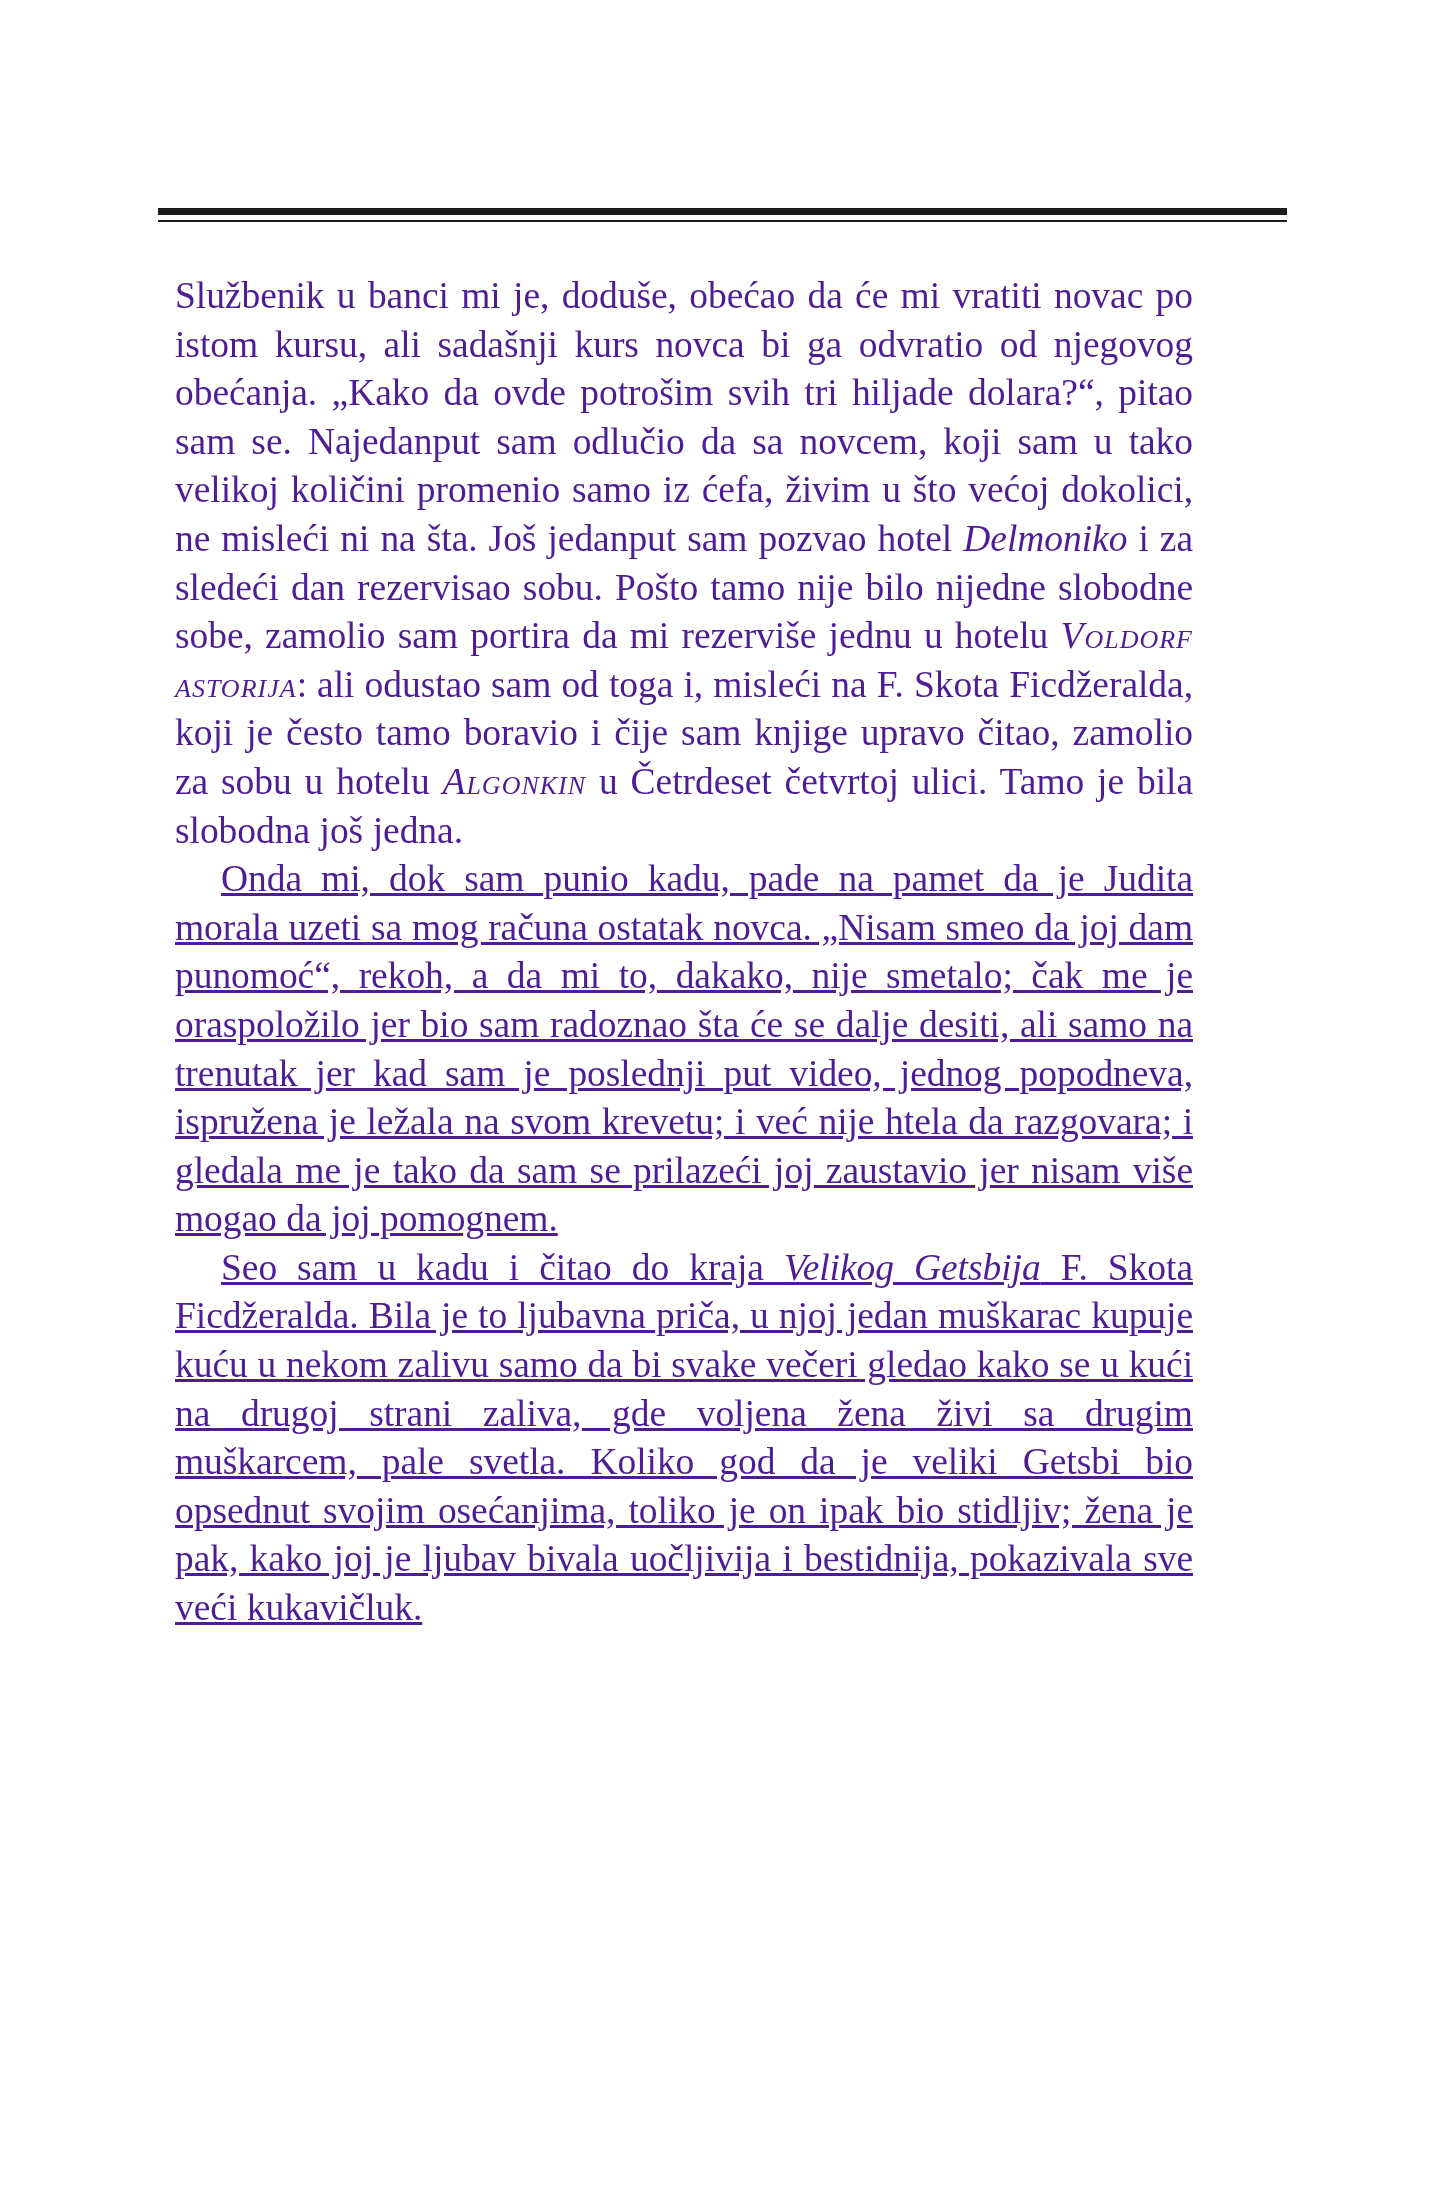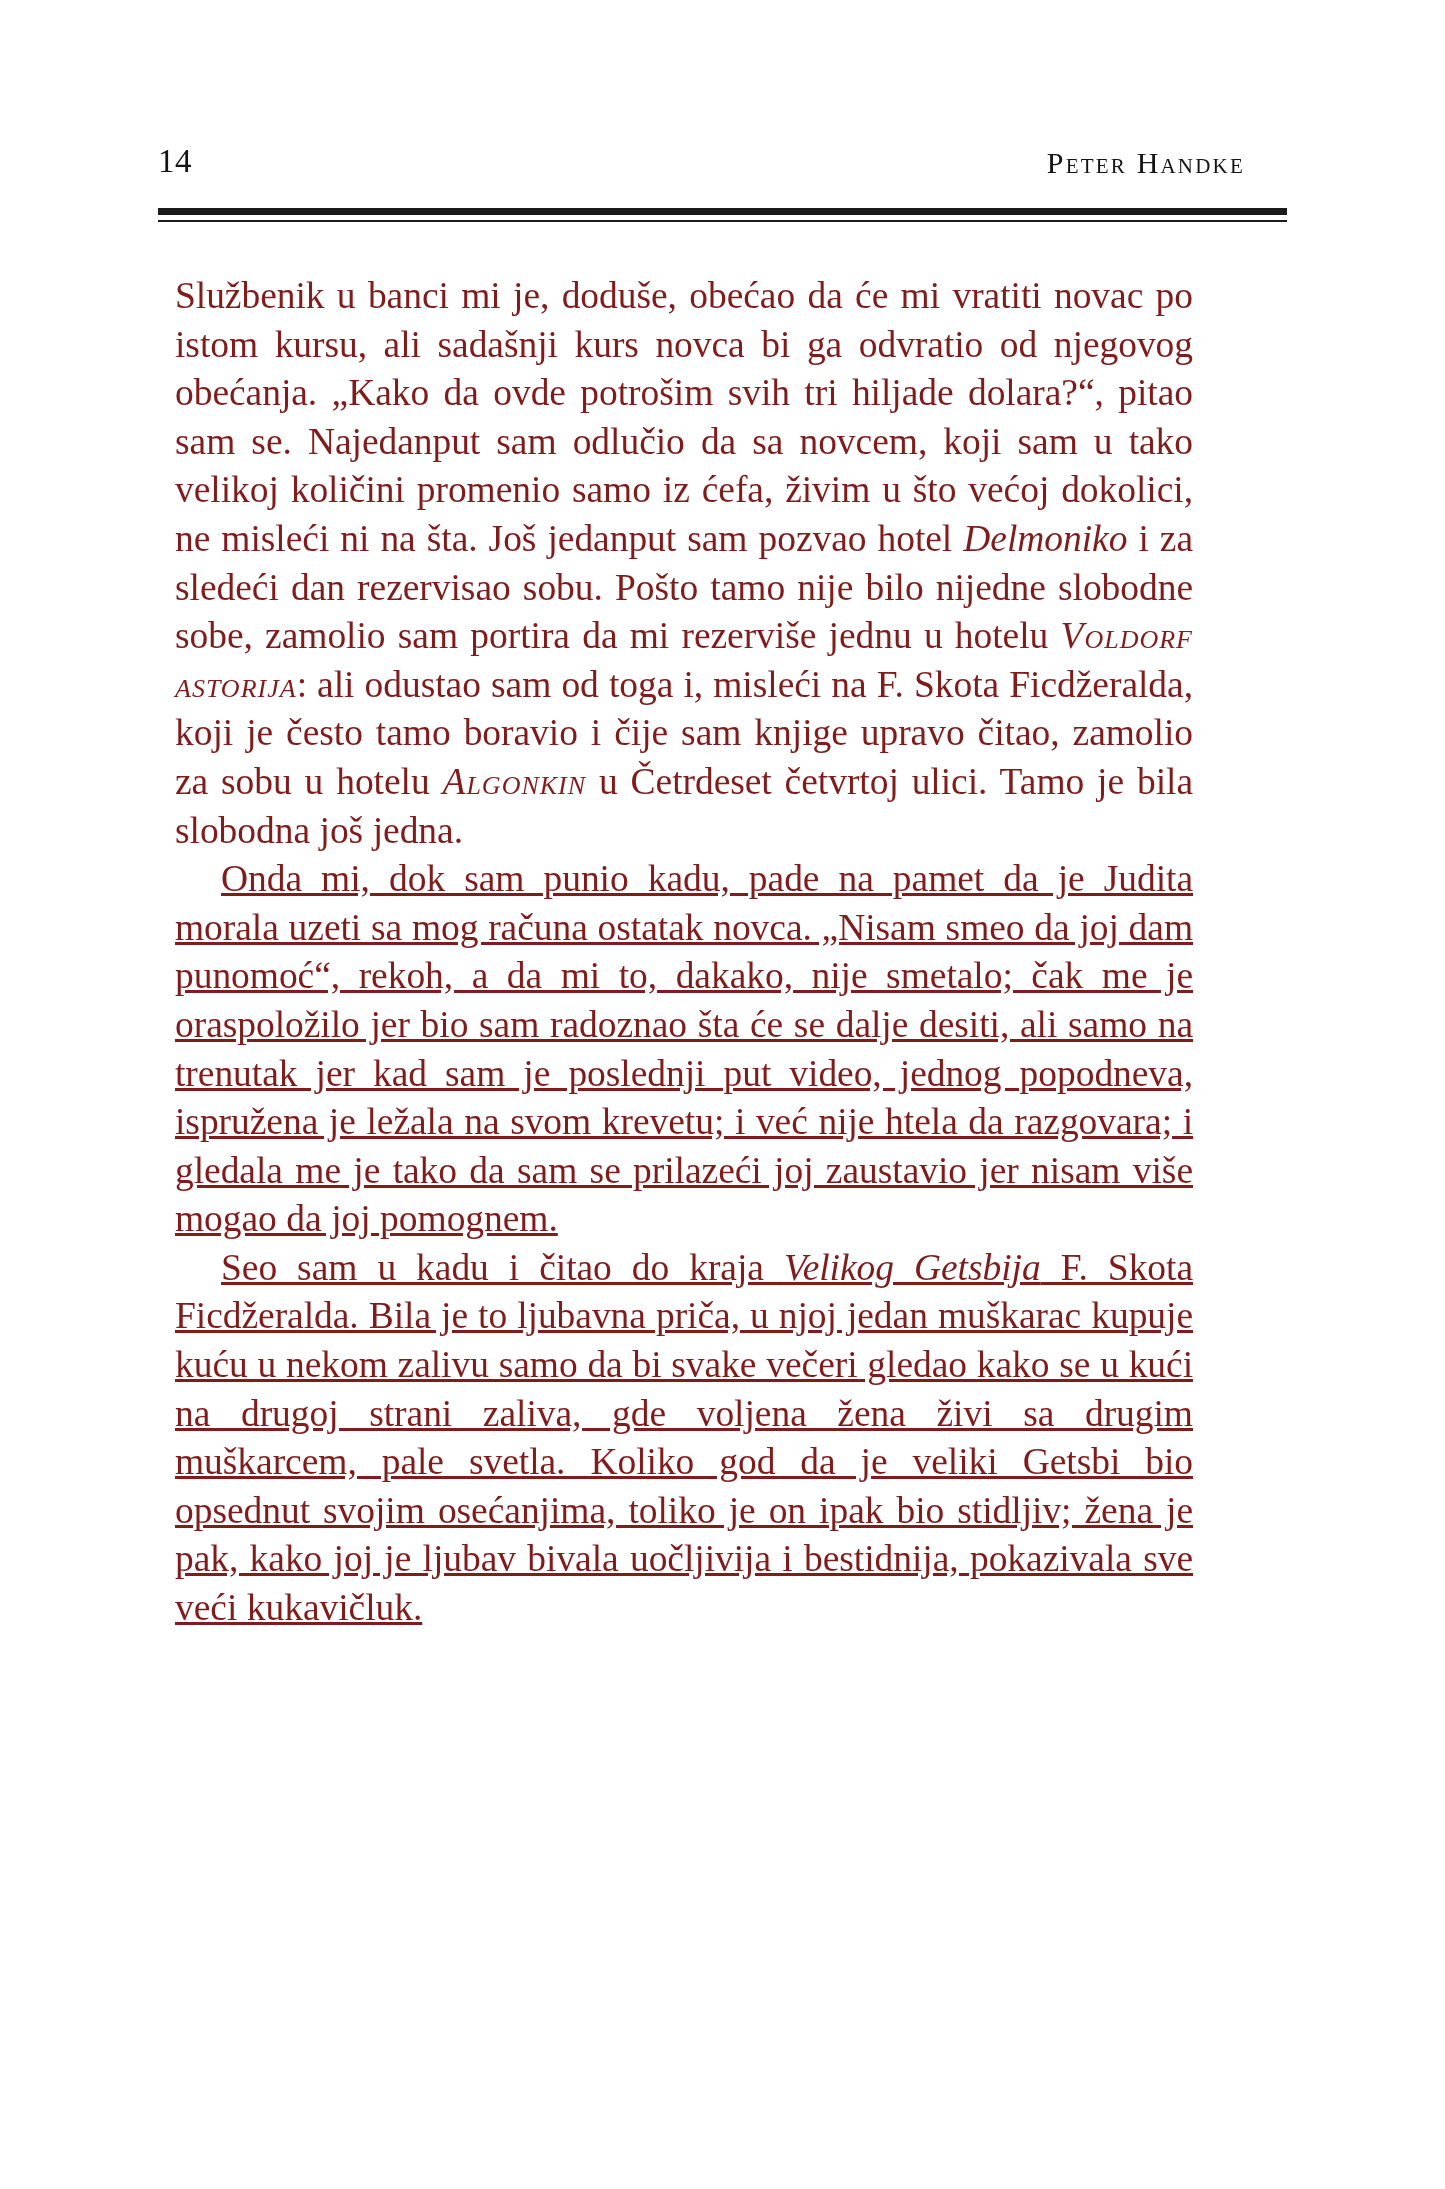--- a/index.html
+++ b/index.html
@@ -99,30 +99,26 @@
     font-style: italic;
     font-variant: small-caps;
     letter-spacing: 1.0px;
   }
 </style>
 </head>
 <body style="background: rgb(255, 255, 255);">
 
 <div class="page" style="background: rgb(255, 255, 255);">
 
-  <div class="running-head">
-    <span class="folio">14</span>
-    <span class="book-author">Peter Handke</span>
-  </div>
 
   <div class="rule-group">
     <div class="rule-thick" style="background: rgb(27, 27, 27);"></div>
     <div class="rule-gap"></div>
     <div class="rule-thin" style="background: rgb(27, 27, 27);"></div>
   </div>
 
-  <div class="text-block" style="color: #7f1d1d;">
+  <div class="text-block" style="color: #4c1d95;">
     <p class="para" style="text-indent: 0px;">Službenik u banci mi je, doduše, obećao da će mi vratiti novac po istom kursu, ali sadašnji kurs novca bi ga odvratio od njegovog obećanja. „Kako da ovde potrošim svih tri hiljade dolara?“, pitao sam se. Najedanput sam odlučio da sa novcem, koji sam u tako velikoj količini promenio samo iz ćefa, živim u što većoj dokolici, ne misleći ni na šta. Još jedanput sam pozvao hotel <span class="it">Delmoniko</span> i za sledeći dan rezervisao sobu. Pošto tamo nije bilo nijedne slobodne sobe, zamolio sam portira da mi rezerviše jednu u hotelu <span class="sc">Voldorf astorija</span>: ali odustao sam od toga i, misleći na F. Skota Ficdžeralda, koji je često tamo boravio i čije sam knjige upravo čitao, zamolio za sobu u hotelu <span class="sc">Algonkin</span> u Četrdeset četvrtoj ulici. Tamo je bila slobodna još jedna.</p>
     <p class="para" style="text-indent: 46px;">Onda mi, dok sam punio kadu, pade na pamet da je Judita morala uzeti sa mog računa ostatak novca. „Nisam smeo da joj dam punomoć“, rekoh, a da mi to, dakako, nije smetalo; čak me je oraspoložilo jer bio sam radoznao šta će se dalje desiti, ali samo na trenutak jer kad sam je poslednji put video, jednog popodneva, ispružena je ležala na svom krevetu; i već nije htela da razgovara; i gledala me je tako da sam se prilazeći joj zaustavio jer nisam više mogao da joj pomognem.</p>
     <p class="para" style="text-indent: 46px;">Seo sam u kadu i čitao do kraja <span class="it">Velikog Getsbija</span> F. Skota Ficdžeralda. Bila je to ljubavna priča, u njoj jedan muškarac kupuje kuću u nekom zalivu samo da bi svake večeri gledao kako se u kući na drugoj strani zaliva, gde voljena žena živi sa drugim muškarcem, pale svetla. Koliko god da je veliki Getsbi bio opsednut svojim osećanjima, toliko je on ipak bio stidljiv; žena je pak, kako joj je ljubav bivala uočljivija i bestidnija, pokazivala sve veći kukavičluk.</p>
   </div>
 
 </div>
 
 </body></html>

